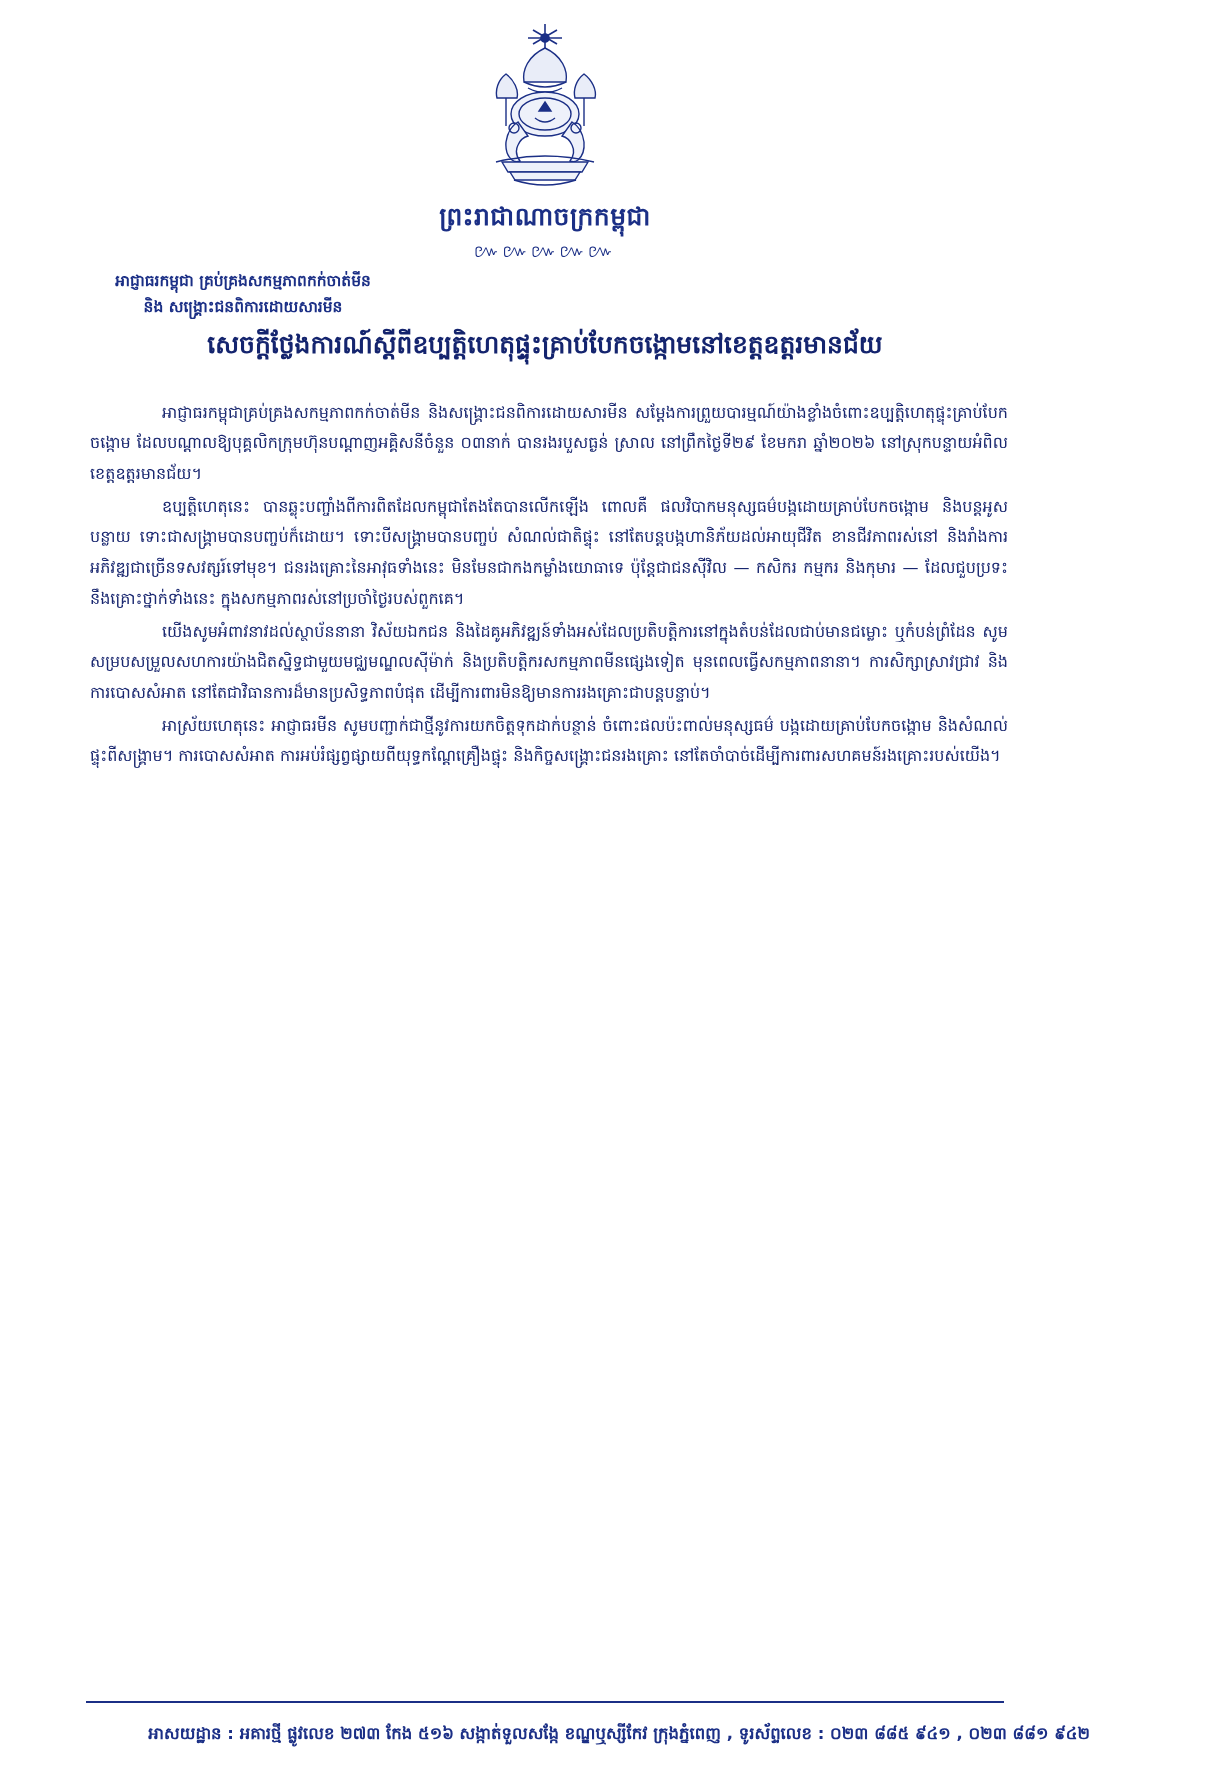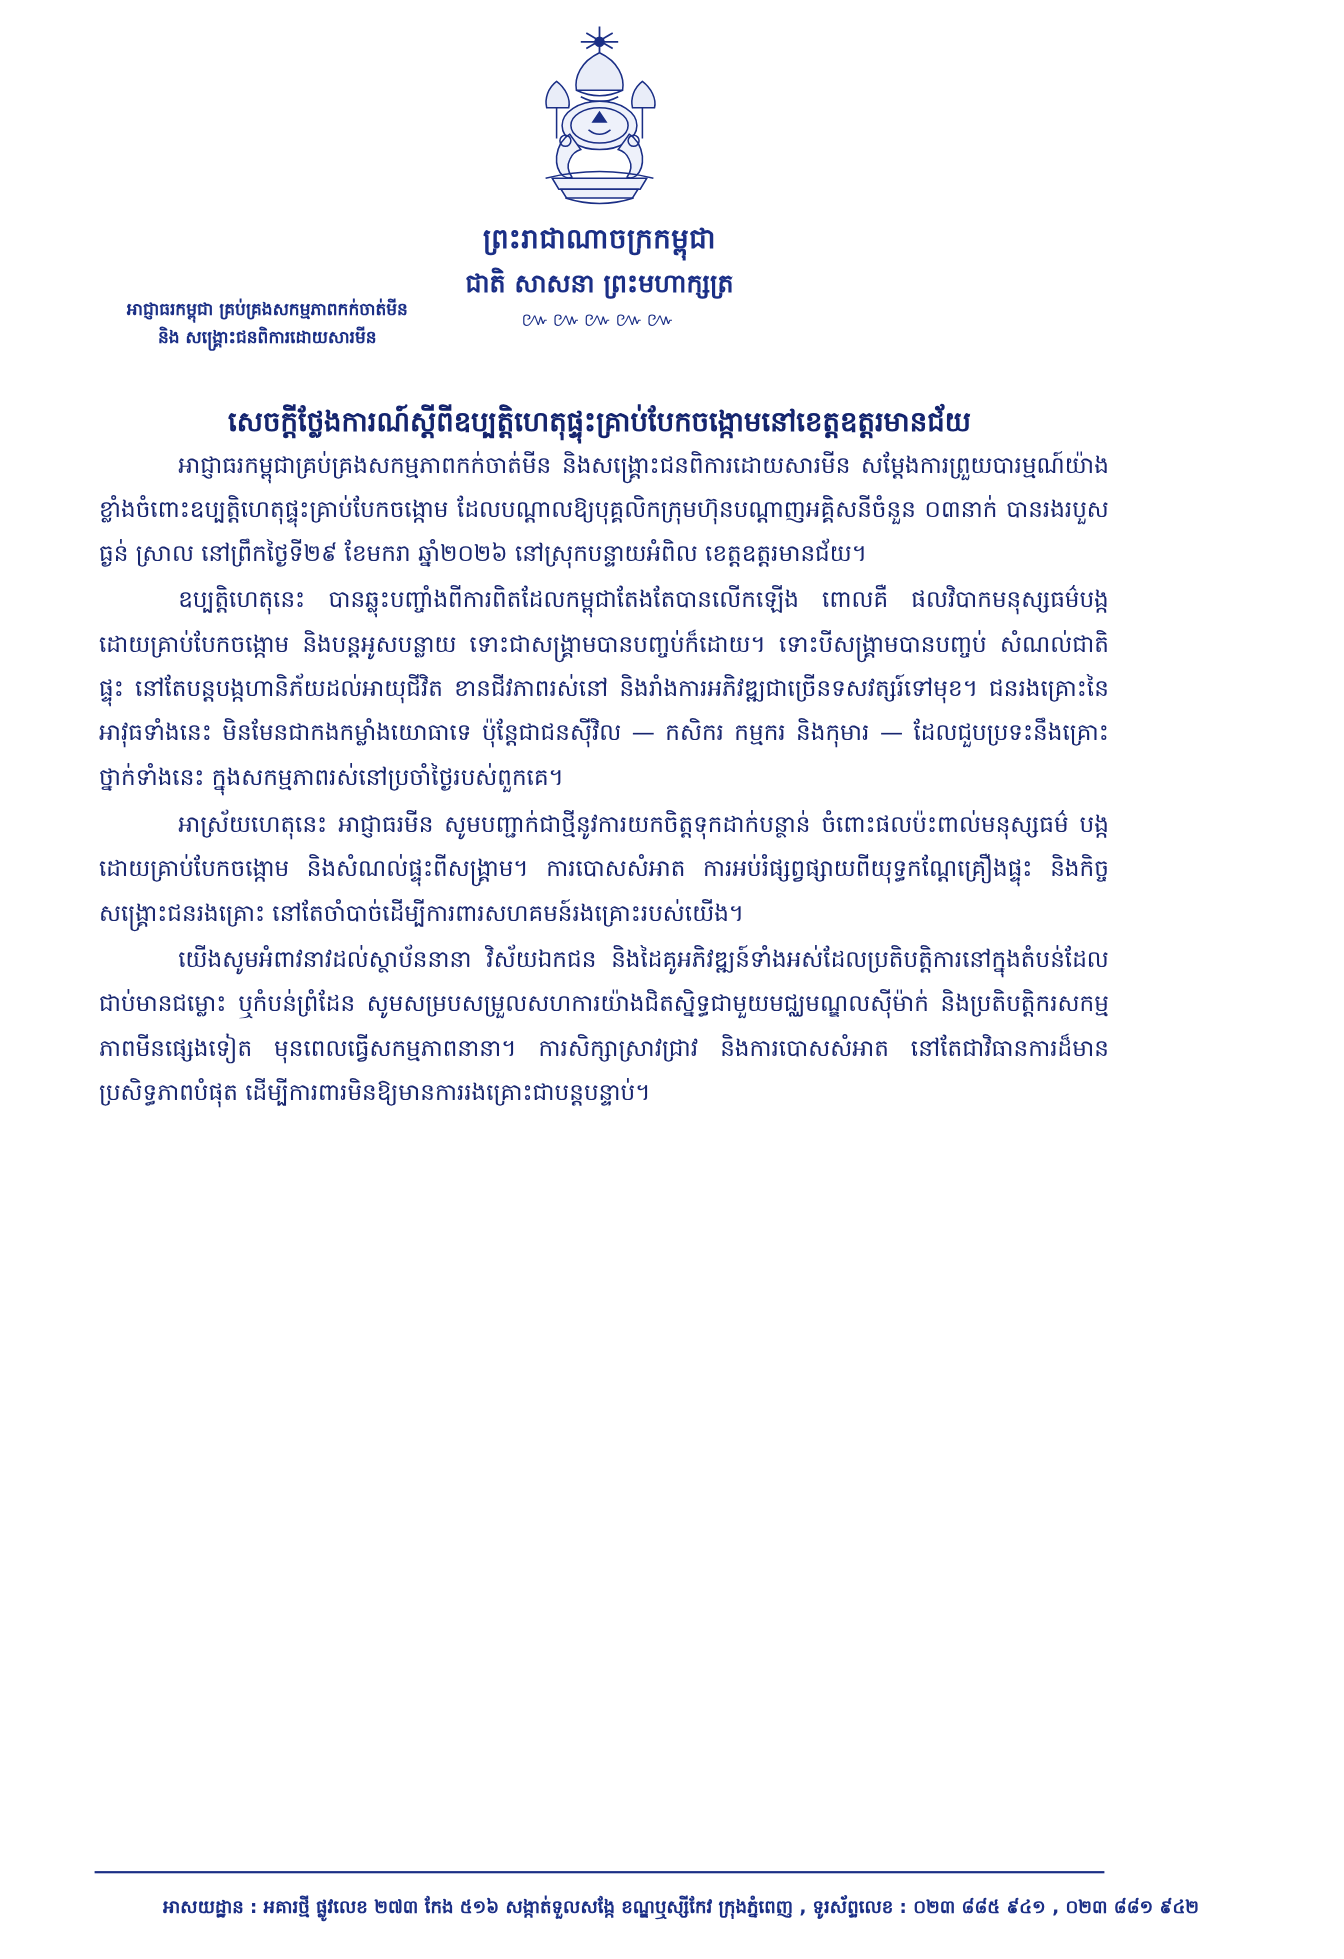--- a/index.html
+++ b/index.html
@@ -74,22 +74,23 @@
     text-align: center;
     font-size: 25px;
     font-weight: 700;
     color: #14246e;
     padding: 0 70px;
     line-height: 1.5;
   }
 
   
   .body-text {
+    margin-top: 34px;
     padding: 0 82px 0 90px;
-    font-size: 21px;
+    font-size: 16px;
     line-height: 1.92;
     color: #18266f;
     text-align: justify;
     text-justify: inter-word;
   }
   .body-text p {
     margin: 0 0 2px 0;
     text-indent: 72px;
   }
 
@@ -150,34 +151,33 @@
         <circle cx="136" cy="106" r="5"></circle>
 
         <path d="M62 140 h86 l-6 10 h-74 z" fill="#eef1fa"></path>
         <path d="M70 150 h70 l-5 8 h-60 z" fill="#eef1fa"></path>
         <path d="M56 140 q49 -12 98 0"></path>
         <path d="M74 158 q31 10 62 0"></path>
       </g>
     </svg>
 
     <div class="kingdom-line">ព្រះរាជាណាចក្រកម្ពុជា</div>
-    <div class="motto-line">ជាតិ សាសនា ព្រះមហាក្សត្រ</div>
     <div class="flourish">៚៚៚៚៚</div>
   </div>
 
   <div class="org-block">
     <div>អាជ្ញាធរកម្ពុជា គ្រប់គ្រងសកម្មភាពកក់ចាត់មីន</div>
     <div>និង សង្គ្រោះជនពិការដោយសារមីន</div>
   </div>
 
   <div class="doc-title">សេចក្តីថ្លែងការណ៍ស្តីពីឧប្បត្តិហេតុផ្ទុះគ្រាប់បែកចង្កោមនៅខេត្តឧត្តរមានជ័យ</div>
 
   <div class="body-text">
     <p>អាជ្ញាធរកម្ពុជាគ្រប់គ្រងសកម្មភាពកក់ចាត់មីន និងសង្គ្រោះជនពិការដោយសារមីន សម្តែងការព្រួយបារម្មណ៍យ៉ាងខ្លាំងចំពោះឧប្បត្តិហេតុផ្ទុះគ្រាប់បែកចង្កោម ដែលបណ្តាលឱ្យបុគ្គលិកក្រុមហ៊ុនបណ្តាញអគ្គិសនីចំនួន ០៣នាក់ បានរងរបួសធ្ងន់ ស្រាល នៅព្រឹកថ្ងៃទី២៩ ខែមករា ឆ្នាំ២០២៦ នៅស្រុកបន្ទាយអំពិល ខេត្តឧត្តរមានជ័យ។</p>
     <p>ឧប្បត្តិហេតុនេះ បានឆ្លុះបញ្ចាំងពីការពិតដែលកម្ពុជាតែងតែបានលើកឡើង ពោលគឺ ផលវិបាកមនុស្សធម៌បង្កដោយគ្រាប់បែកចង្កោម និងបន្តអូសបន្លាយ ទោះជាសង្គ្រាមបានបញ្ចប់ក៏ដោយ។ ទោះបីសង្គ្រាមបានបញ្ចប់ សំណល់ជាតិផ្ទុះ នៅតែបន្តបង្កហានិភ័យដល់អាយុជីវិត ខានជីវភាពរស់នៅ និងរាំងការអភិវឌ្ឍជាច្រើនទសវត្សរ៍ទៅមុខ។ ជនរងគ្រោះនៃអាវុធទាំងនេះ មិនមែនជាកងកម្លាំងយោធាទេ ប៉ុន្តែជាជនស៊ីវិល — កសិករ កម្មករ និងកុមារ — ដែលជួបប្រទះនឹងគ្រោះថ្នាក់ទាំងនេះ ក្នុងសកម្មភាពរស់នៅប្រចាំថ្ងៃរបស់ពួកគេ។</p>
+    <p>យើងសូមអំពាវនាវដល់ស្ថាប័ននានា វិស័យឯកជន និងដៃគូអភិវឌ្ឍន៍ទាំងអស់ដែលប្រតិបត្តិការនៅក្នុងតំបន់ដែលជាប់មានជម្លោះ ឬកំបន់ព្រំដែន សូមសម្របសម្រួលសហការយ៉ាងជិតស្និទ្ធជាមួយមជ្ឈមណ្ឌលស៊ីម៉ាក់ និងប្រតិបត្តិករសកម្មភាពមីនផ្សេងទៀត មុនពេលធ្វើសកម្មភាពនានា។ ការសិក្សាស្រាវជ្រាវ និងការបោសសំអាត នៅតែជាវិធានការដ៏មានប្រសិទ្ធភាពបំផុត ដើម្បីការពារមិនឱ្យមានការរងគ្រោះជាបន្តបន្ទាប់។</p>
     <p>អាស្រ័យហេតុនេះ អាជ្ញាធរមីន សូមបញ្ជាក់ជាថ្មីនូវការយកចិត្តទុកដាក់បន្ថាន់ ចំពោះផលប៉ះពាល់មនុស្សធម៌ បង្កដោយគ្រាប់បែកចង្កោម និងសំណល់ផ្ទុះពីសង្គ្រាម។ ការបោសសំអាត ការអប់រំផ្សព្វផ្សាយពីយុទ្ធកណ្តែគ្រឿងផ្ទុះ និងកិច្ចសង្គ្រោះជនរងគ្រោះ នៅតែចាំបាច់ដើម្បីការពារសហគមន៍រងគ្រោះរបស់យើង។</p>
-    <p>យើងសូមអំពាវនាវដល់ស្ថាប័ននានា វិស័យឯកជន និងដៃគូអភិវឌ្ឍន៍ទាំងអស់ដែលប្រតិបត្តិការនៅក្នុងតំបន់ដែលជាប់មានជម្លោះ ឬកំបន់ព្រំដែន សូមសម្របសម្រួលសហការយ៉ាងជិតស្និទ្ធជាមួយមជ្ឈមណ្ឌលស៊ីម៉ាក់ និងប្រតិបត្តិករសកម្មភាពមីនផ្សេងទៀត មុនពេលធ្វើសកម្មភាពនានា។ ការសិក្សាស្រាវជ្រាវ និងការបោសសំអាត នៅតែជាវិធានការដ៏មានប្រសិទ្ធភាពបំផុត ដើម្បីការពារមិនឱ្យមានការរងគ្រោះជាបន្តបន្ទាប់។</p>
   </div>
 
   <div class="footer-rule"></div>
   <div class="footer-text">អាសយដ្ឋាន : អគារថ្មី ផ្លូវលេខ ២៧៣ កែង ៥១៦ សង្កាត់ទួលសង្កែ ខណ្ឌឬស្សីកែវ ក្រុងភ្នំពេញ , ទូរស័ព្ទលេខ : ០២៣ ៨៨៥ ៩៤១ , ០២៣ ៨៨១ ៩៤២</div>
 
 </div>
 
 </body></html>

